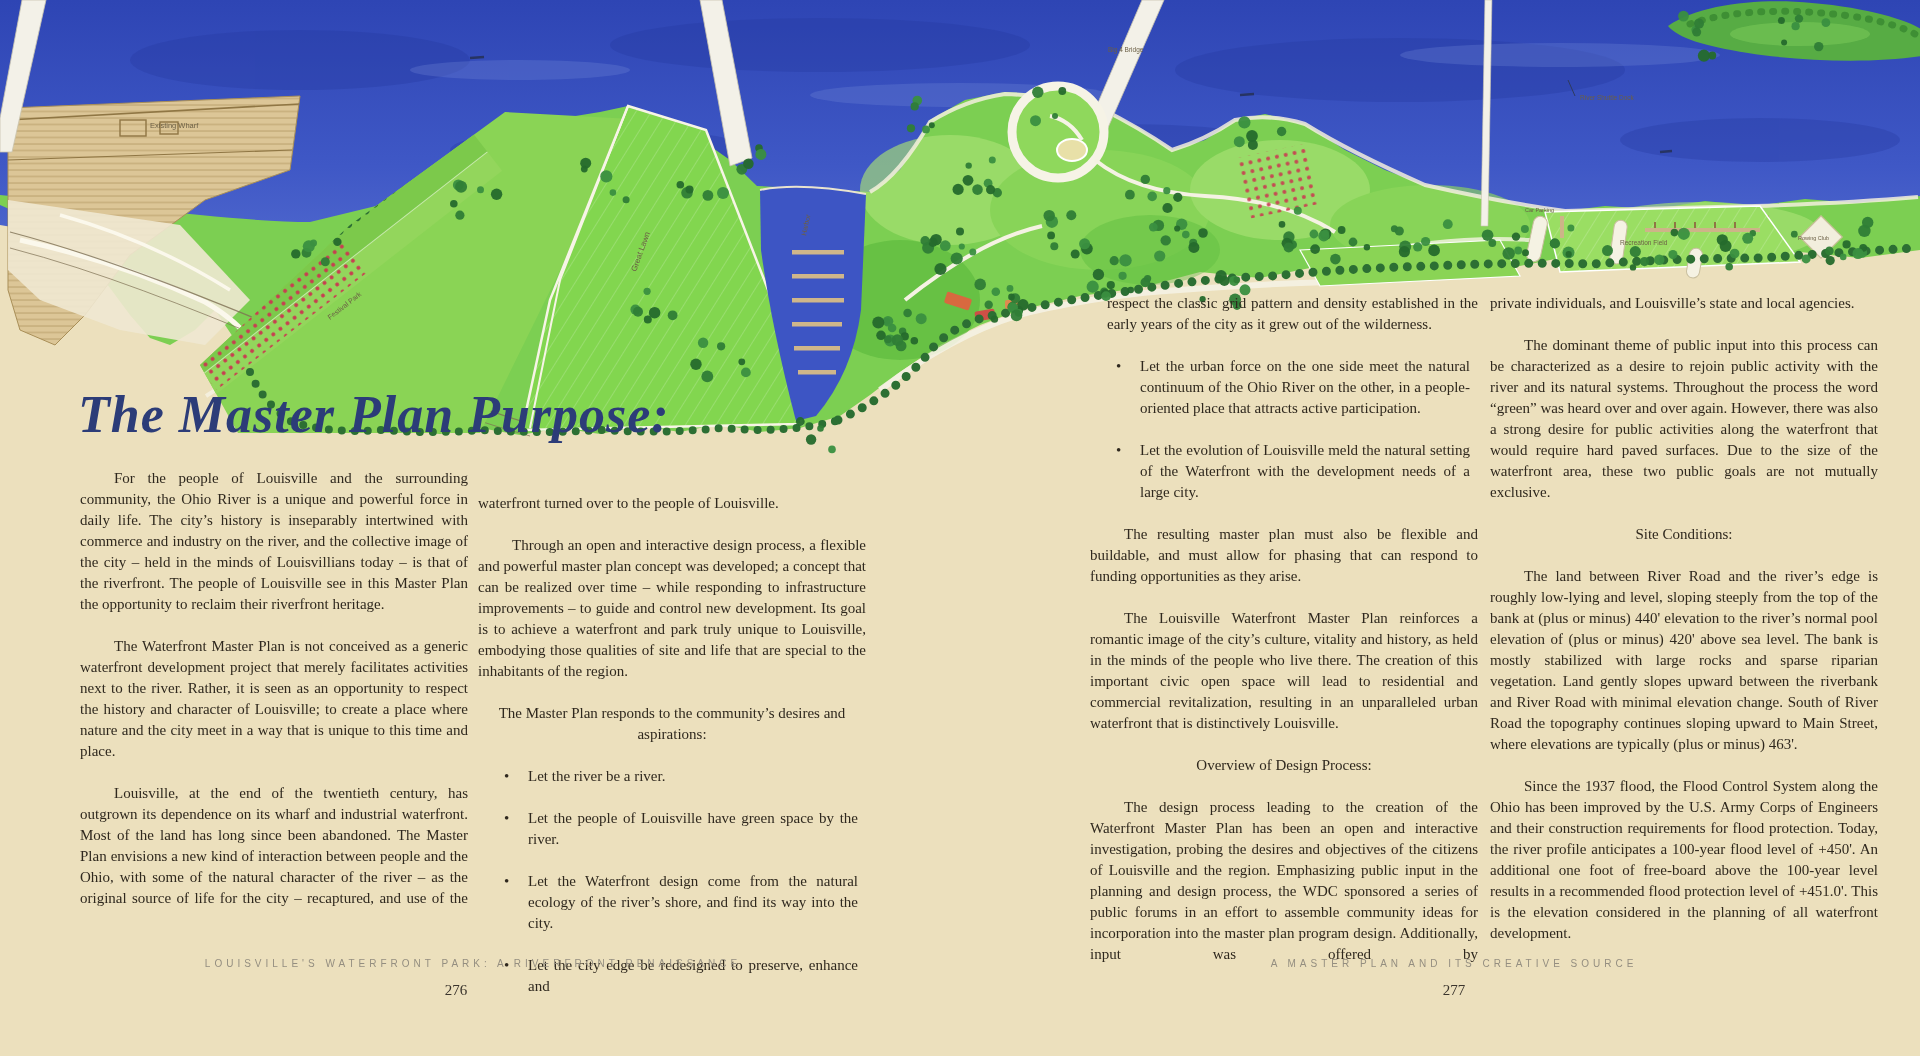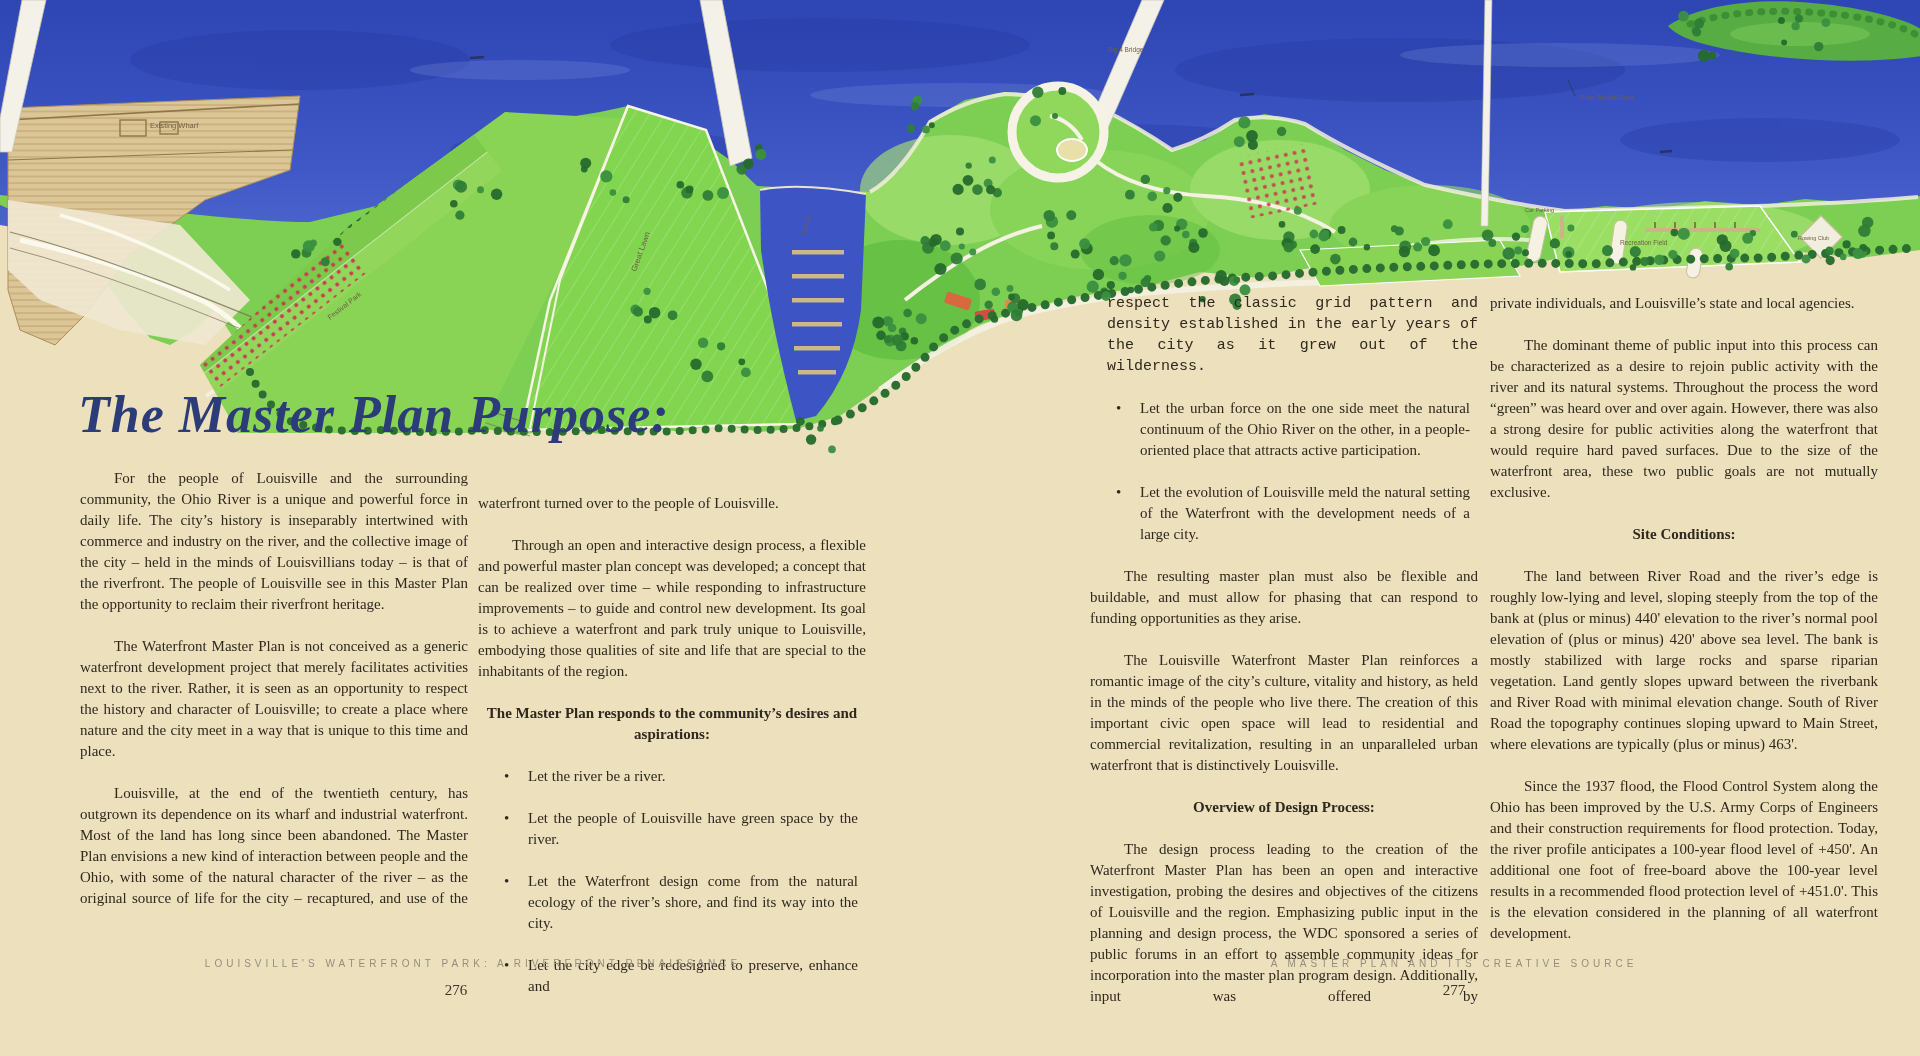--- a/index.html
+++ b/index.html
@@ -11,23 +11,23 @@
          font-family:"Liberation Serif",serif;font-style:italic;font-weight:600;
          font-size:52px;line-height:1.1;color:#2C3C78;letter-spacing:1px;}
   .col{position:absolute;width:388px;font-size:15px;line-height:21px;color:#2F281E;
        text-align:justify;}
   .c-l1{left:80px;top:468px;}
   .c-l2{left:478px;top:493px;}
   .c-r1{left:1090px;top:293px;}
   .c-r2{left:1490px;top:293px;}
   .para{margin:0 0 21px 0;}
   .indent{text-indent:34px;}
-  .cont-indent{padding-left:17px;font-family:Liberation Mono, monospace;}
+  .cont-indent{padding-left:17px;}
   .jlast{text-align-last:justify;}
-  .subhead{margin:0 0 21px 0;font-size:15px;line-height:21px;font-weight:bold;
+  .subhead{margin:0 0 21px 0;font-size:15px;line-height:21px;font-weight:normal;
            text-align:center;text-align-last:center;}
   .bullet{position:relative;margin:0 8px 21px 0;padding-left:50px;}
   .bullet::before{content:"\2022";position:absolute;left:26px;top:0;}
   .runfoot{position:absolute;top:958px;text-align:center;
            font-family:"Liberation Sans",sans-serif;font-size:10px;
            letter-spacing:4px;color:#948E80;}
   .runfoot.lf{left:80px;width:786px;}
   .runfoot.rf{left:1060px;width:788px;}
   .pagenum{position:absolute;top:982px;text-align:center;font-size:15px;color:#3A342C;}
   .pagenum.lf{left:63px;width:786px;}

